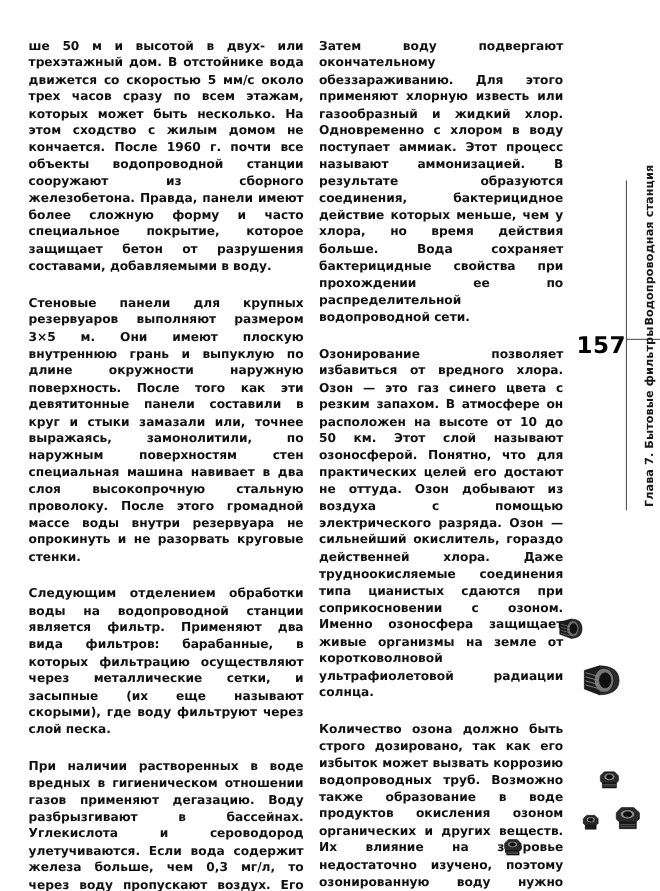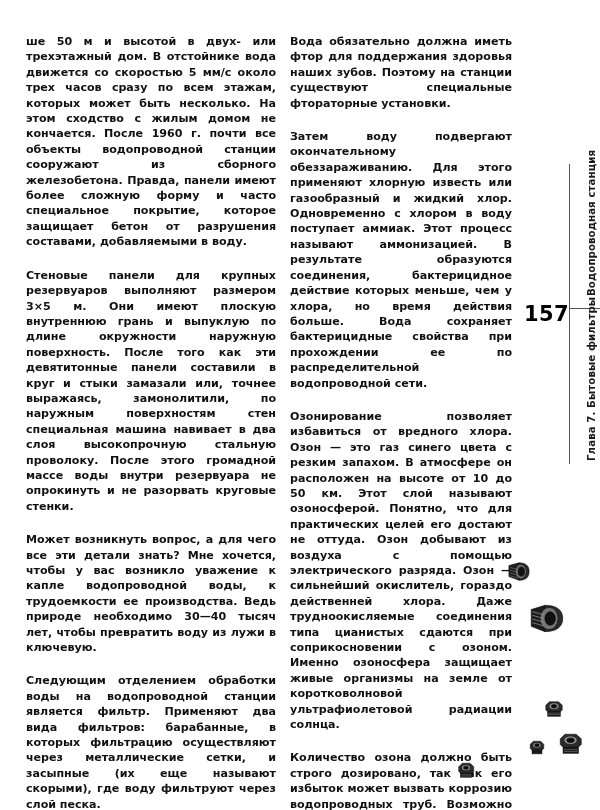--- a/index.html
+++ b/index.html
@@ -87,27 +87,25 @@
   .hw svg{display:block;}
 </style>
 </head>
 <body>
 
 <div id="page">
 
   <div class="col" id="col-left">
     <p>ше 50 м и высотой в двух- или трехэтажный дом. В отстойнике вода движется со скоростью 5 мм/с около трех часов сразу по всем этажам, которых может быть несколько. На этом сходство с жилым домом не кончается. После 1960 г. почти все объекты водопроводной станции сооружают из сборного железобетона. Правда, панели имеют более сложную форму и часто специальное покрытие, которое защищает бетон от разрушения составами, добавляемыми в воду.</p>
     <p>Стеновые панели для крупных резервуаров выполняют размером 3×5 м. Они имеют плоскую внутреннюю грань и выпуклую по длине окружности наружную поверхность. После того как эти девятитонные панели составили в круг и стыки замазали или, точнее выражаясь, замонолитили, по наружным поверхностям стен специальная машина навивает в два слоя высокопрочную стальную проволоку. После этого громадной массе воды внутри резервуара не опрокинуть и не разорвать круговые стенки.</p>
-    <p>Может возникнуть вопрос, а для чего все эти детали знать? Мне хочется, чтобы у вас возникло уважение к капле водопроводной воды, к трудоемкости ее производства. Ведь природе необходимо 30—40 тысяч лет, чтобы превратить воду из лужи в ключевую.</p>
     <p>Следующим отделением обработки воды на водопроводной станции является фильтр. Применяют два вида фильтров: барабанные, в которых фильтрацию осуществляют через металлические сетки, и засыпные (их еще называют скорыми), где воду фильтруют через слой песка.</p>
     <p>При наличии растворенных в воде вредных в гигиеническом отношении газов применяют дегазацию. Воду разбрызгивают в бассейнах. Углекислота и сероводород улетучиваются. Если вода содержит железа больше, чем 0,3 мг/л, то через воду пропускают воздух. Его кислород переводит закись железа в нерастворимую окись.</p>
   </div>
 
   <div class="col" id="col-right">
-    <p>Вода обязательно должна иметь фтор для поддержания здоровья наших зубов. Поэтому на станции существуют специальные фтораторные установки.</p>
     <p>Затем воду подвергают окончательному обеззараживанию. Для этого применяют хлорную известь или газообразный и жидкий хлор. Одновременно с хлором в воду поступает аммиак. Этот процесс называют аммонизацией. В результате образуются соединения, бактерицидное действие которых меньше, чем у хлора, но время действия больше. Вода сохраняет бактерицидные свойства при прохождении ее по распределительной водопроводной сети.</p>
     <p>Озонирование позволяет избавиться от вредного хлора. Озон — это газ синего цвета с резким запахом. В атмосфере он расположен на высоте от 10 до 50 км. Этот слой называют озоносферой. Понятно, что для практических целей его достают не оттуда. Озон добывают из воздуха с помощью электрического разряда. Озон — сильнейший окислитель, гораздо действенней хлора. Даже трудноокисляемые соединения типа цианистых сдаются при соприкосновении с озоном. Именно озоносфера защищает живые организмы на земле от коротковолновой ультрафиолетовой радиации солнца.</p>
     <p>Количество озона должно быть строго дозировано, так как его избыток может вызвать коррозию водопроводных труб. Возможно также образование в воде продуктов окисления озоном органических и других веществ. Их влияние на здоровье недостаточно изучено, поэтому озонированную воду нужно дополнительно очищать. Использование озона на водопроводной станции требует существенных энергозатрат. Из-за дороговизны озонирование не нашло пока широкого применения. То же можно сказать и об обеззараживании воды методом ультрафиолетового облучения.</p>
 
   </div>
 
   <div id="page-number">157</div>
   <div id="margin-rule-vert"></div>
   <div id="margin-rule-horz"></div>
 

